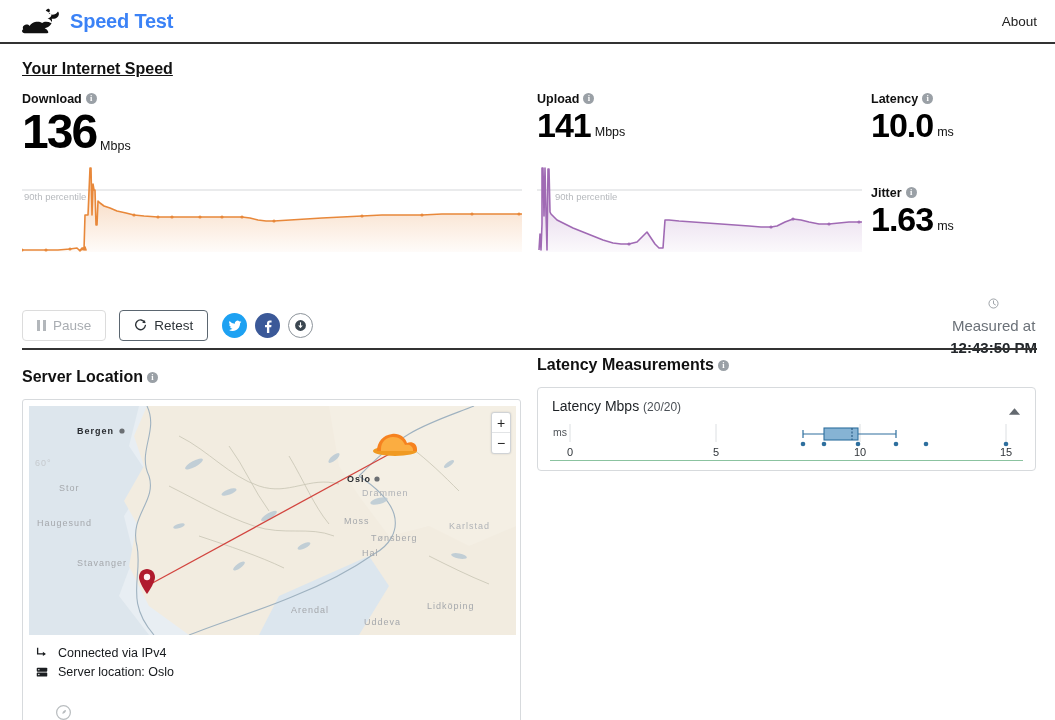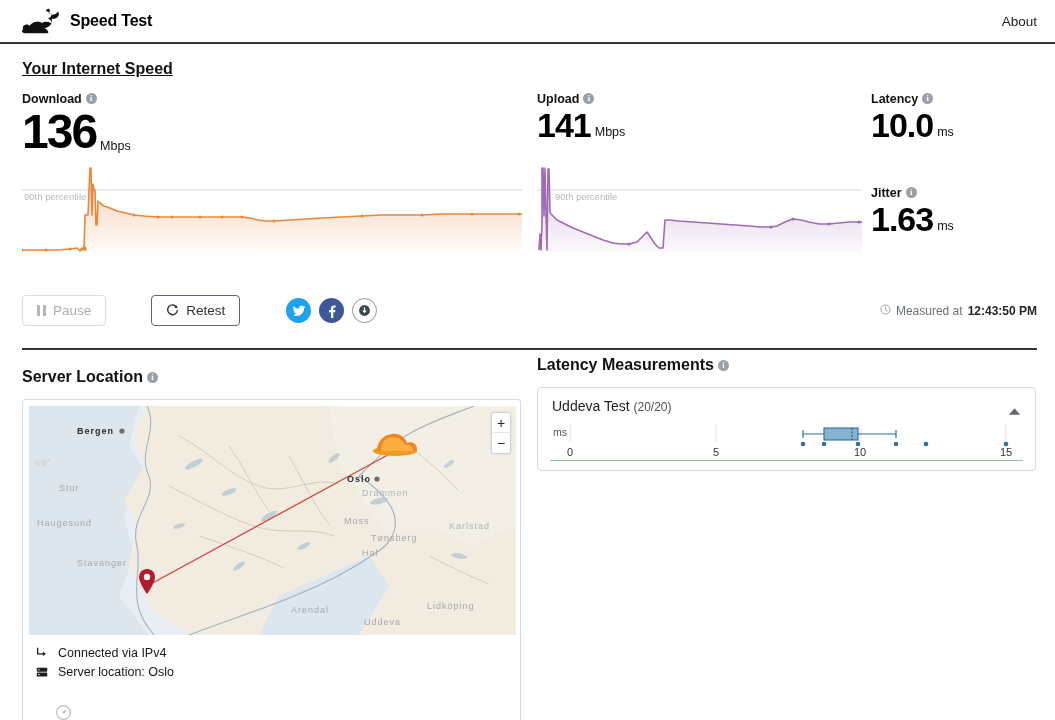--- a/index.html
+++ b/index.html
@@ -16,22 +16,22 @@
   .header {
     height: 44px;
     display: flex; align-items: center;
     padding: 0 18px 0 22px;
     border-bottom: 2.5px solid #333333;
     margin: 0 0 0 0;
   }
   .logo-wrap { display: flex; align-items: center; gap: 10px; }
   .bunny-icon { width: 38px; height: 26px; display: block; }
   .app-title {
-    font-size: 16px; font-weight: bold; letter-spacing: -0.2px;
-    color: #000000; line-height: 1;
+    font-size: 20px; font-weight: bold; letter-spacing: -0.2px;
+    color: #3b82f6; line-height: 1;
   }
   .header-spacer { flex: 1; }
   .about-link {
     font-size: 13.5px; color: #222; text-decoration: none; cursor: pointer;
   }
 
   
   .section-title {
     font-size: 16px; font-weight: bold; color: #111;
     margin: 16px 0 0 22px;
@@ -72,21 +72,21 @@
   .col-jitter   { position: absolute; left: 871px; top: 94px; width: 170px; }
 
   .spark {
     position: absolute; left: 0; top: 68px;
   }
   .spark svg { display: block; }
 
   
   .controls {
     position: absolute; left: 22px; top: 295px; right: 18px;
-    display: flex; align-items: center; gap: 32px;
+    display: flex; align-items: center;
   }
   .btn {
     display: inline-flex; align-items: center; gap: 7px;
     height: 31px; padding: 0 14px;
     border-radius: 4px; font-size: 13.5px;
     background: #fff; cursor: pointer;
   }
   .btn-pause {
     border: 1px solid #dcdcdc; color: #a9adb2; cursor: default;
   }
@@ -103,22 +103,22 @@
   }
   .circle-btn {
     width: 25px; height: 25px; border-radius: 50%;
     display: inline-flex; align-items: center; justify-content: center;
     cursor: pointer;
   }
   .tw { background: #1da1f2; }
   .fb { background: #3b5998; }
   .dl { background: #fff; border: 1px solid #8d949b; }
   .measured {
-    margin-left: auto; font-size: 12px; color: #6b7178;
-    display: inline-flex; align-items: center; gap: 5px;
+    margin-left: auto; font-size: 15px; color: #6b7178;
+    display: inline-flex; align-items: center; gap: 5px; flex-direction: column;
   }
   .measured b { color: #23272b; font-weight: bold; }
 
   
   .divider {
     position: absolute; left: 22px; right: 18px; top: 348px;
     border-top: 2.5px solid #333;
   }
 
   
@@ -461,21 +461,21 @@
     </div>
   </div>
 
   <div class="lower-right">
     <div class="panel-title">
       <span>Latency Measurements</span><span class="info-icon">i</span>
     </div>
 
     <div class="lat-card">
       <div class="lat-head">
-        <span>Uddeva Test</span>
+        <span>Latency Mbps</span>
         <span class="count">(20/20)</span>
       </div>
       <span class="lat-collapse">
         <svg width="13" height="9" viewBox="0 0 14 9">
             <path d="M7 1 L13 8 L1 8 Z" fill="#63696f"></path>
           </svg>
       </span>
 
       <div class="lat-plot">
         <svg width="499" height="48" viewBox="0 0 499 48">

